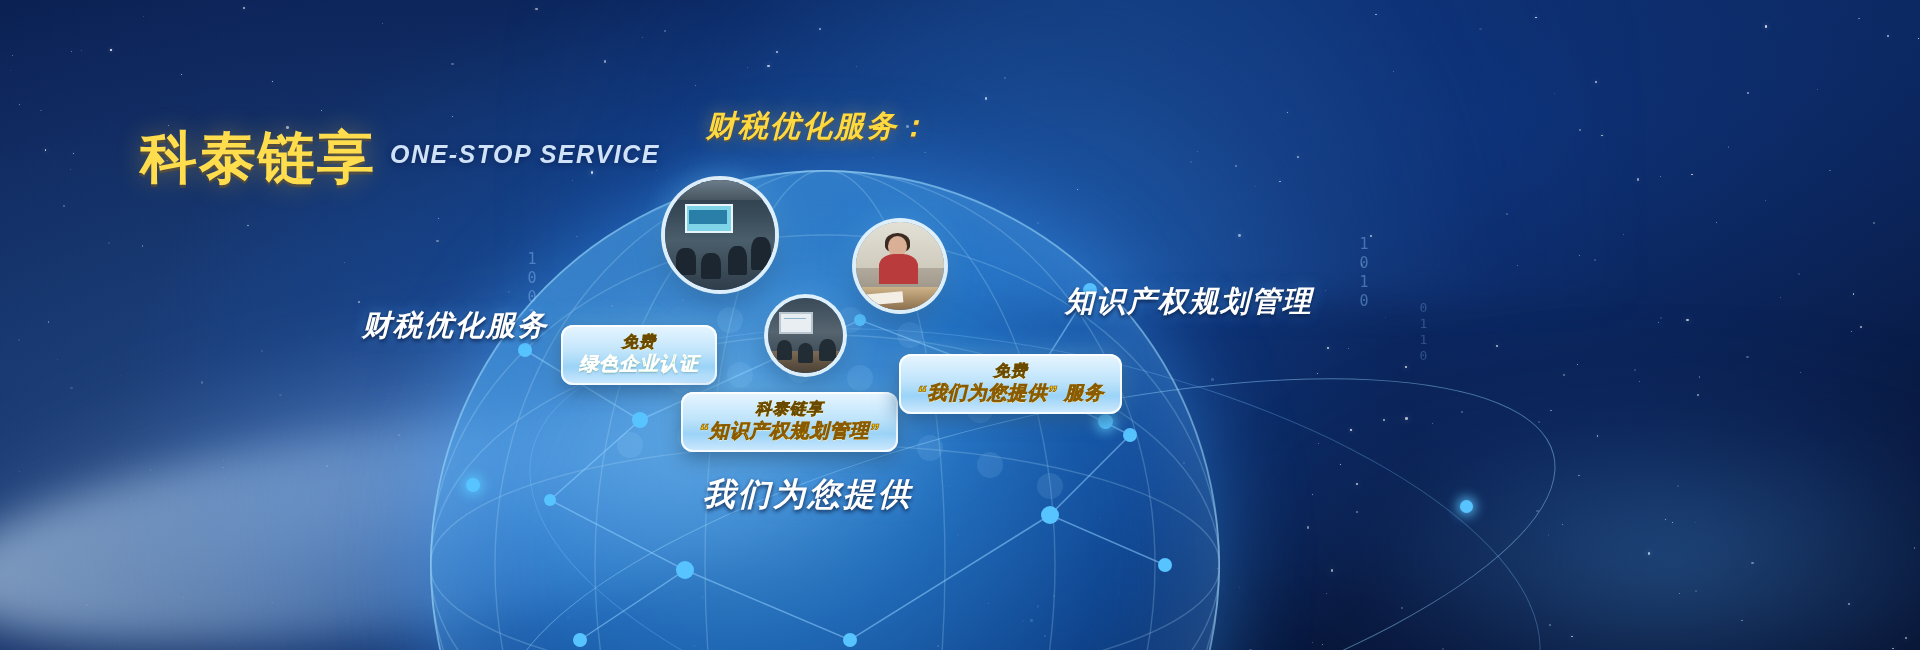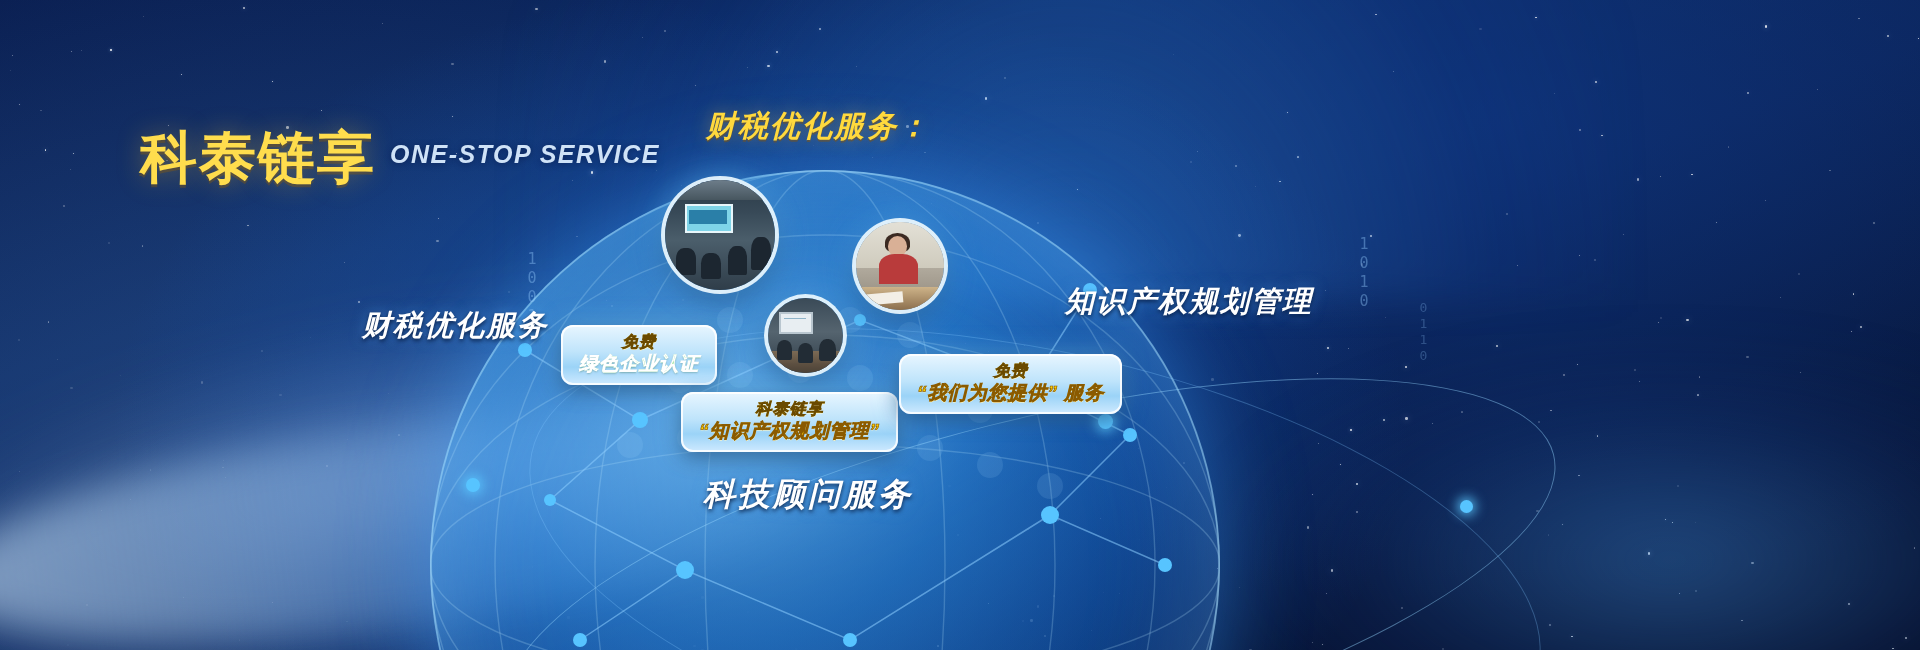--- a/index.html
+++ b/index.html
@@ -548,15 +548,15 @@
     <div class="l1">科泰链享</div>
     <div class="l2">“知识产权规划管理”</div>
   </div>
   <div class="pill pill-yellow p3">
     <div class="l1">免费</div>
     <div class="l2">“我们为您提供” 服务</div>
   </div>
 
   <div class="svc s1">财税优化服务</div>
   <div class="svc s3">知识产权规划管理</div>
-  <div class="svc s5">科技顾问服务</div>
+  <div class="svc s5">我们为您提供</div>
 
 </div>
 
 </body></html>

